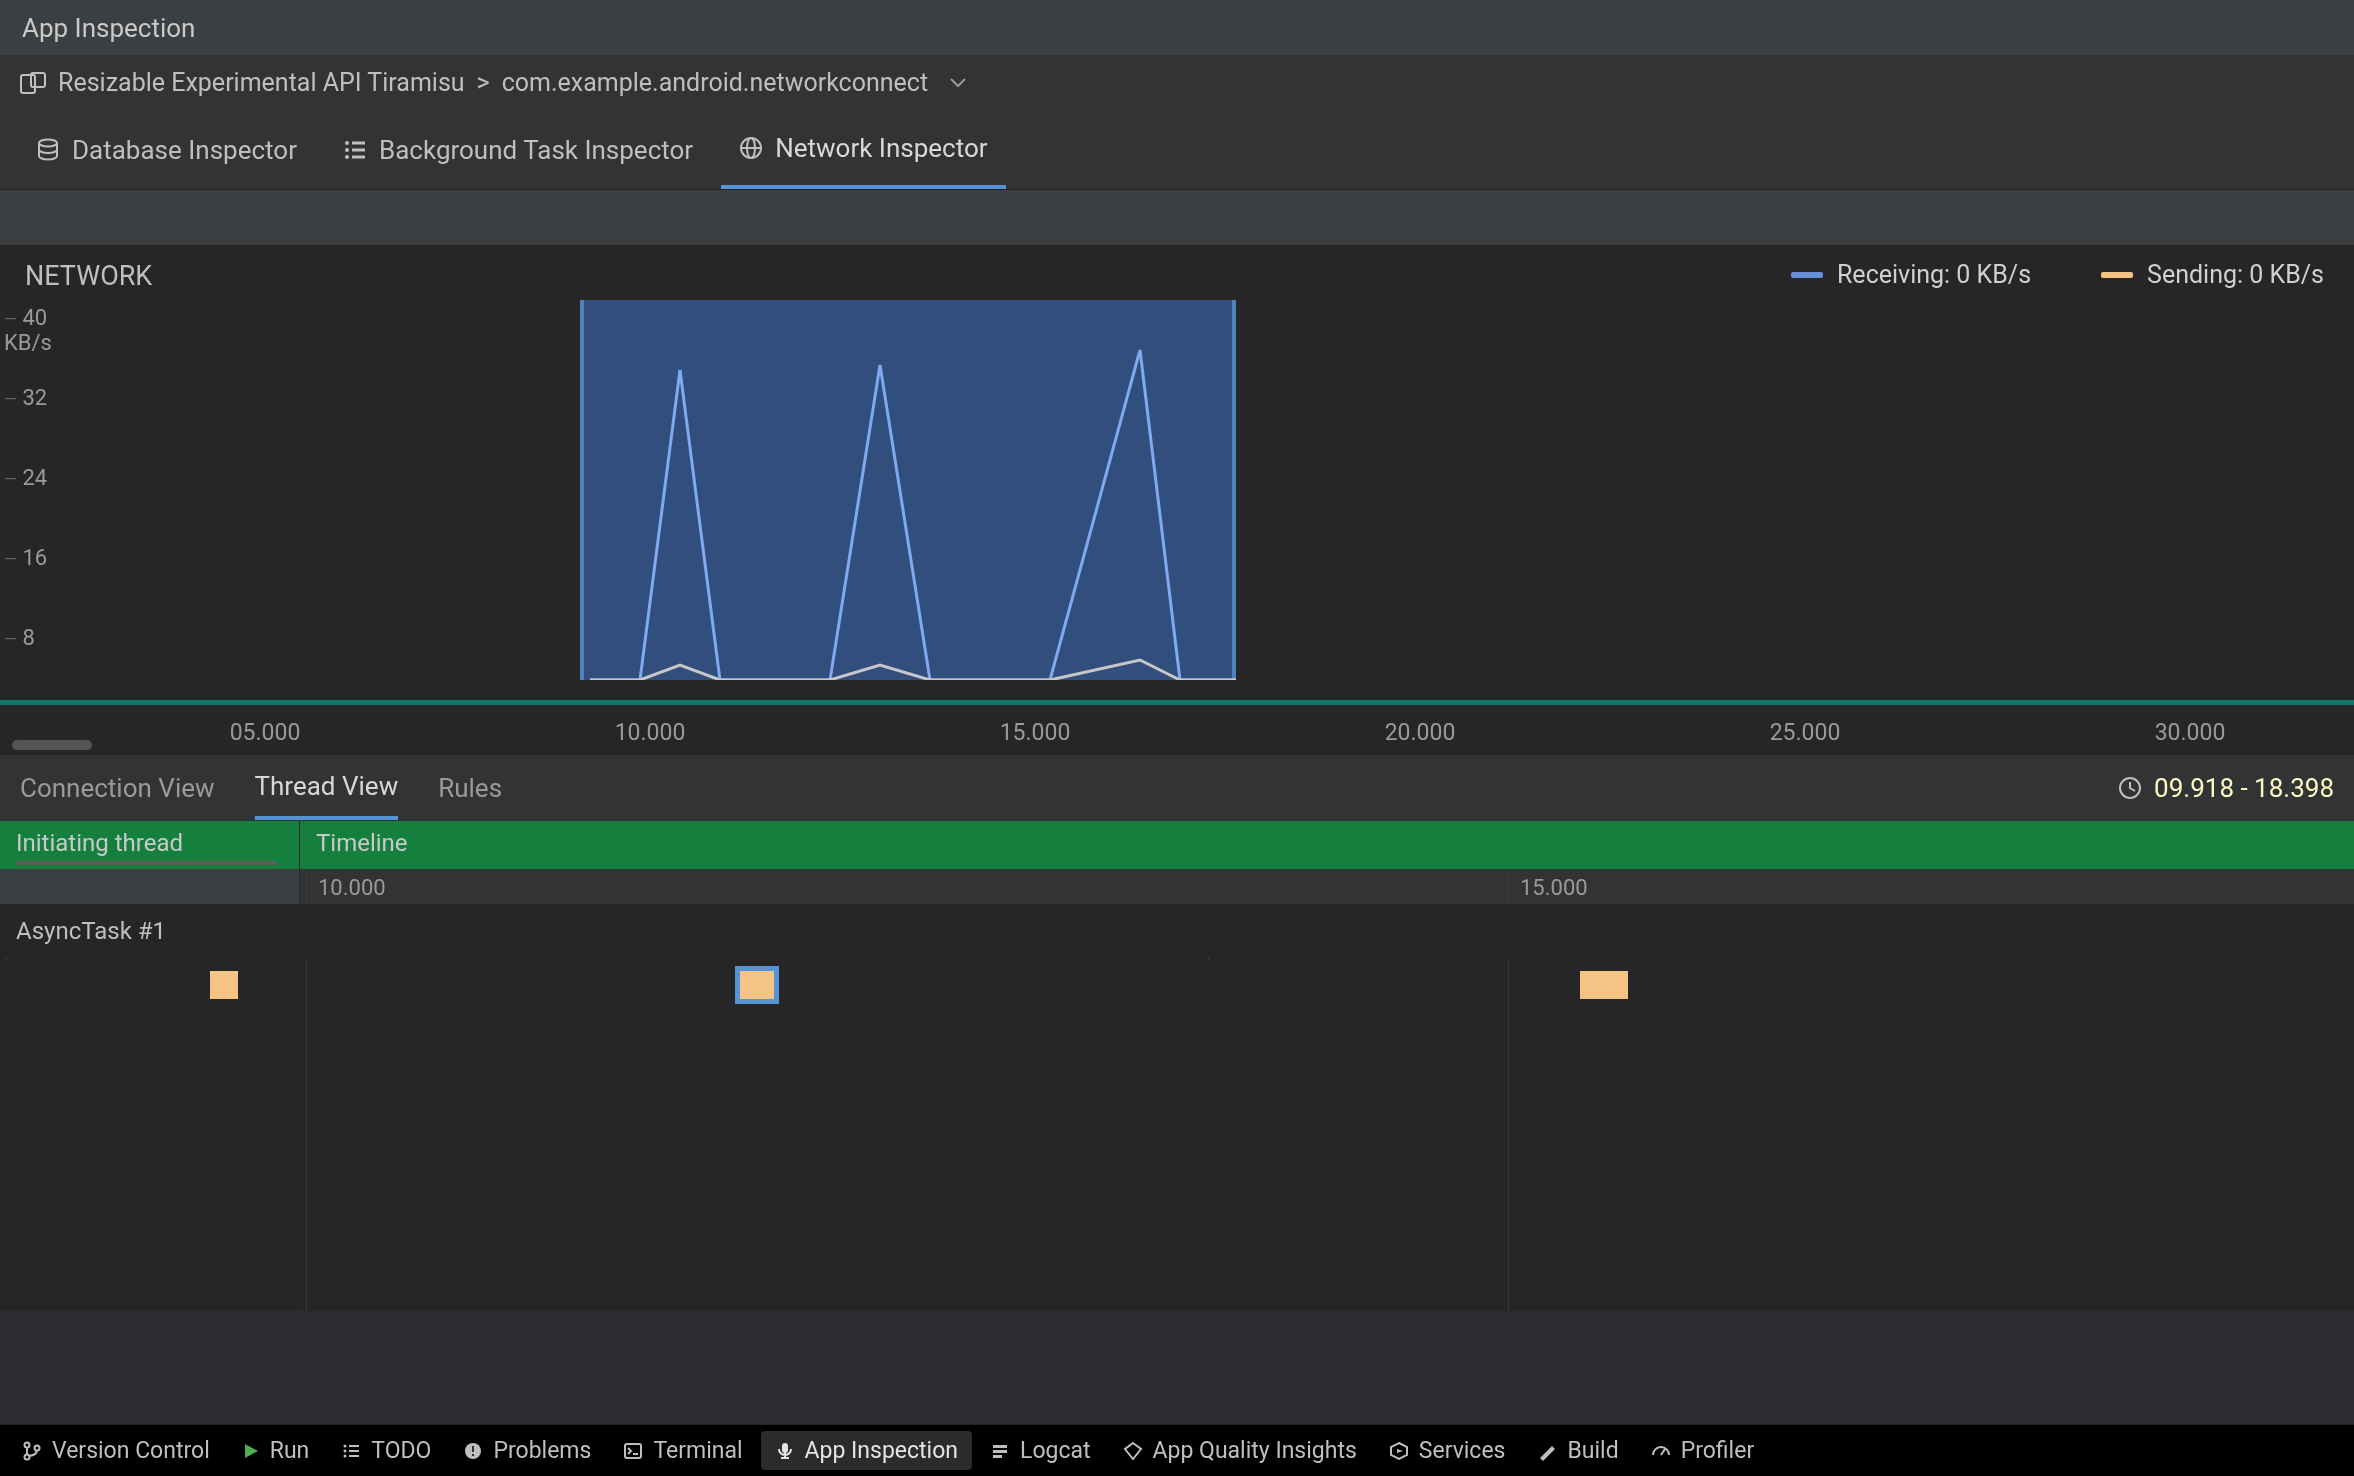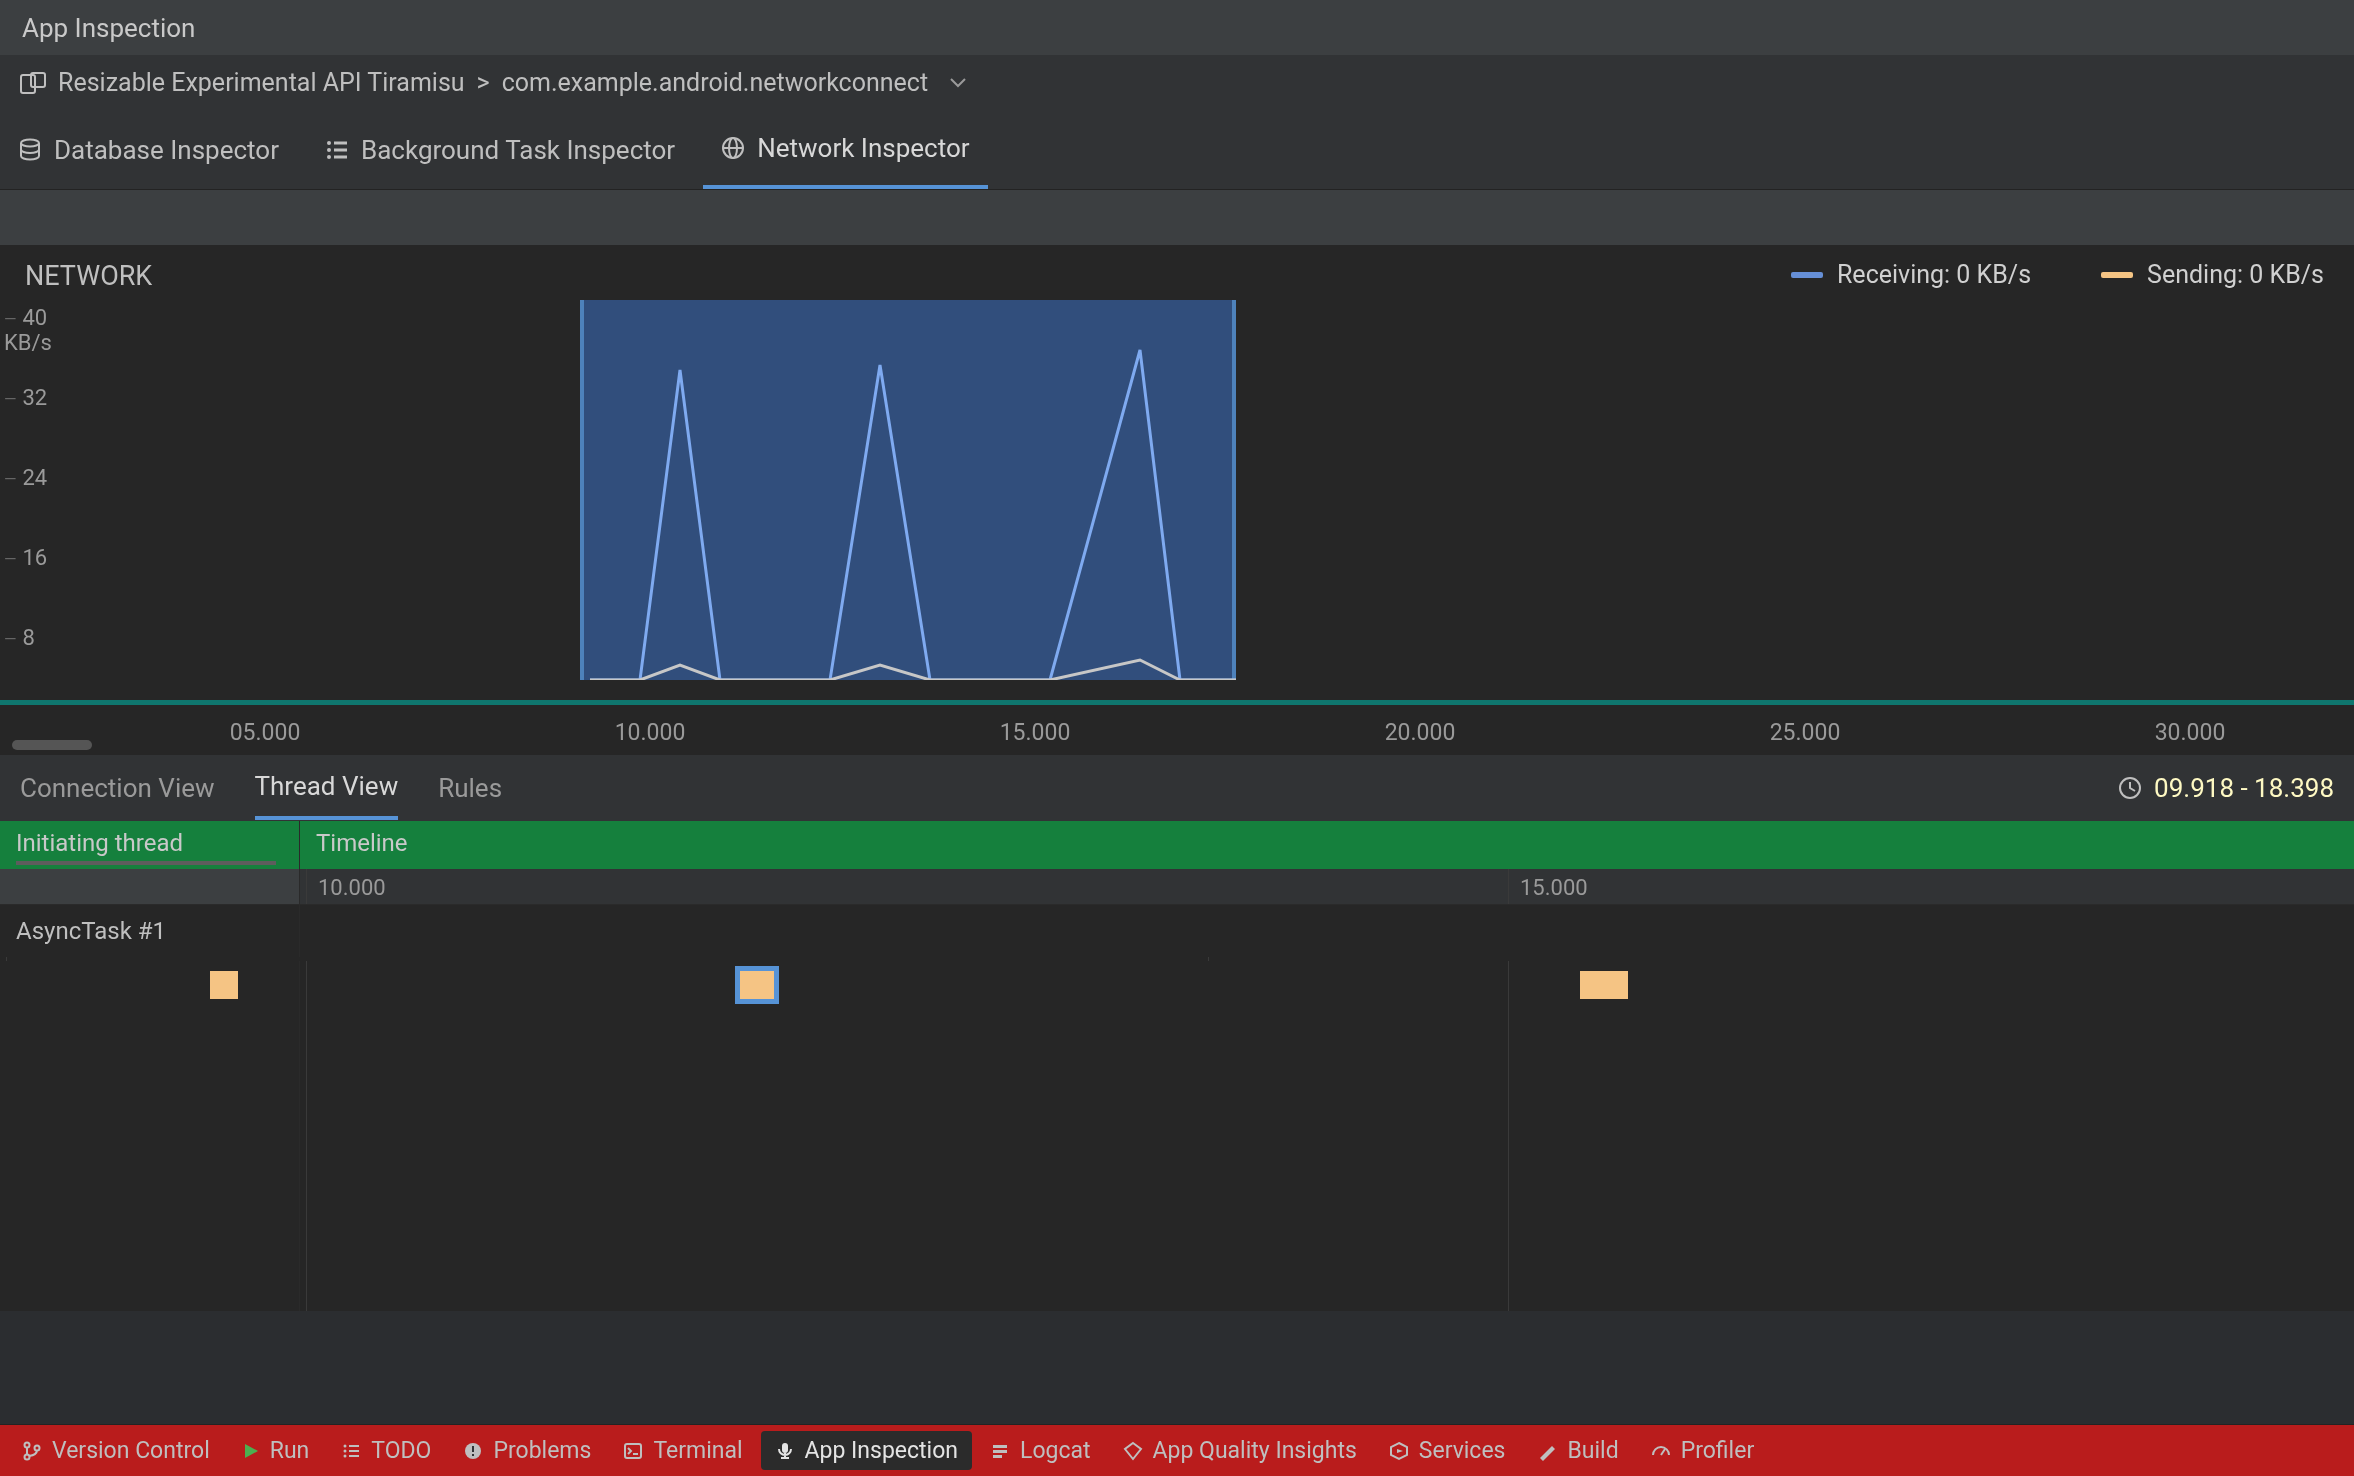--- a/index.html
+++ b/index.html
@@ -26,21 +26,21 @@
     padding: 0 20px;
     gap: 12px;
     color: #bfbfbf;
     font-size: 25px;
   }
   .inspector-tabs {
     height: 80px;
     background: #313335;
     display: flex; align-items: center;
     border-bottom: 1px solid #232323;
-    padding: 0 0;
+    padding: 0 18px;
     gap: 10px;
   }
   .inspector-tab {
     display: flex; align-items: center;
     gap: 12px;
     padding: 0 18px;
     height: 78px;
     color: #bfbfbf;
     font-size: 26px;
     cursor: pointer;
@@ -160,21 +160,21 @@
     background:#262626;
     height: 350px;
     display:flex;
   }
   .thread-fill .left {width:300px; border-right:1px solid #2a2a2a;}
 
   .bottom-bar {
     position: absolute;
     left:0; right:0; bottom:0;
     height: 52px;
-    background:#b91c1c;
+    background:#000000;
     border-top:1px solid #232323;
     display:flex; align-items:center;
     padding: 0 8px;
     gap: 4px;
     font-size: 23px; color:#bfbfbf;
   }
   .tool-btn {
     display:flex; align-items:center; gap:10px;
     padding: 6px 14px;
     cursor:pointer;

